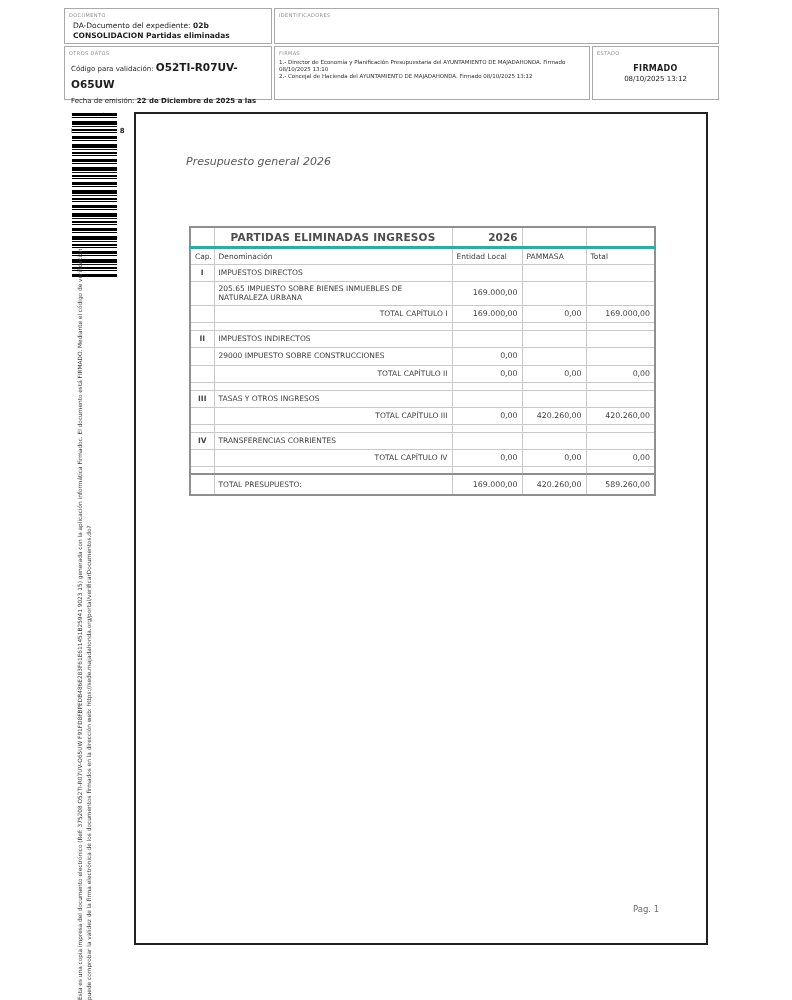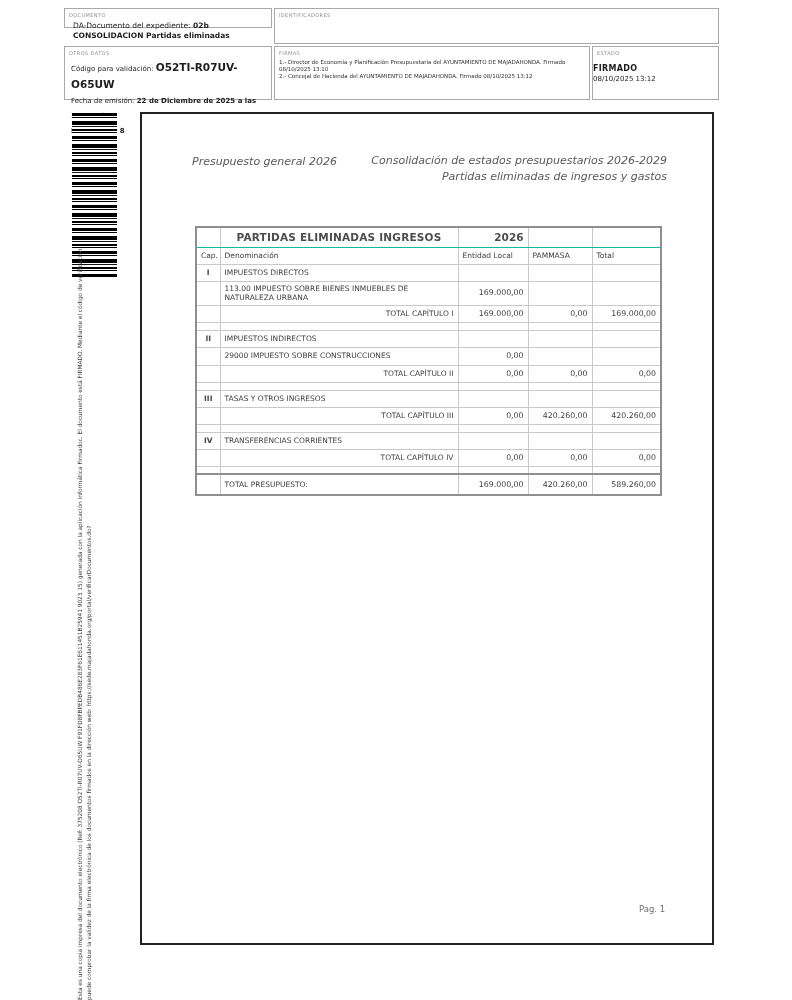--- a/index.html
+++ b/index.html
@@ -3,68 +3,68 @@
 <meta charset="utf-8">
 <style>
   * { margin: 0; padding: 0; box-sizing: border-box; }
   html, body { background: #ffffff; }
   body { font-family: "DejaVu Sans", "Liberation Sans", sans-serif; }
   .sheet { position: relative; width: 792px; height: 1000px; background: #fff; overflow: hidden; }
 
   
   .meta-box { position: absolute; border: 1px solid #a9a9a9; background: #fff; }
   .meta-label { font-size: 5px; color: #919191; letter-spacing: .4px; padding: 3px 0 0 4px; }
-  .box-documento   { left: 64px;  top: 8px;  width: 208px; height: 20px; }
+  .box-documento   { left: 64px;  top: 8px;  width: 208px; height: 36px; }
   .box-identific   { left: 274px; top: 8px;  width: 445px; height: 36px; }
   .box-otros       { left: 64px;  top: 46px; width: 208px; height: 54px; }
   .box-firmas      { left: 274px; top: 46px; width: 316px; height: 54px; }
   .box-estado      { left: 592px; top: 46px; width: 127px; height: 54px; }
   .doc-lines { padding: 3px 4px 0 8px; font-size: 7.5px; color: #1d1d1d; line-height: 9.5px; }
   .doc-lines .b { font-weight: bold; }
   .otros-lines { padding: 4px 4px 0 6px; font-size: 7px; color: #1d1d1d; line-height: 15px; }
   .otros-lines .code { font-weight: bold; font-size: 10.5px; }
   .otros-lines .b { font-weight: bold; }
   .firmas-lines { padding: 3px 6px 0 4px; font-size: 5.5px; color: #2e2e2e; line-height: 7.2px; }
-  .estado-body { padding-top: 8px; color: #1d1d1d; }
+  .estado-body { text-align: center; padding-top: 8px; color: #1d1d1d; }
   .estado-body .st { font-weight: bold; font-size: 8px; letter-spacing: .3px; }
   .estado-body .dt { font-size: 7px; margin-top: 2px; }
 
   
   .barcode { position: absolute; left: 72px; top: 113px; width: 45px; height: 164px;
     background: repeating-linear-gradient(180deg,
       #000 0px, #000 3px, #fff 3px, #fff 4px,
       #000 4px, #000 5px, #fff 5px, #fff 8px,
       #000 8px, #000 12px, #fff 12px, #fff 13px,
       #111 13px, #111 14px, #fff 14px, #fff 16px,
       #000 16px, #000 18px, #fff 18px, #fff 19px,
       #000 19px, #000 20px, #fff 20px, #fff 23px); }
 
   
   .side-note { position: absolute; left: 76px; top: 1000px; width: 738px; height: 20px;
     transform: rotate(-90deg); transform-origin: 0 0;
     font-size: 5.8px; line-height: 9px; color: #3c3c3c; white-space: nowrap; }
 
   
-  .doc-page { position: absolute; left: 140px; top: 112px; width: 574px; height: 833px;
+  .doc-page { position: absolute; left: 134px; top: 112px; width: 574px; height: 833px;
     border: 2px solid #222; background: #fff; }
   .title-left { position: absolute; left: 50px; top: 41px; font-style: italic;
     font-size: 11px; color: #595959; }
   .title-right { position: absolute; left: 0; top: 39px; width: 525px; text-align: right;
     font-style: italic; font-size: 11px; color: #595959; line-height: 16px; }
   .page-num { position: absolute; left: 497px; top: 790px; font-size: 8.5px; color: #6e6e6e; }
 
   
   .budget-wrap { position: absolute; left: 53px; top: 112px; }
   table.budget { border-collapse: collapse; table-layout: fixed; width: 465px;
     font-size: 7.5px; color: #3d3d3d; border: 2px solid #8f8f8f; }
   table.budget td { border: 1px solid #c9c9c9; padding: 1px 4px; vertical-align: middle;
     overflow: hidden; height: 17px; }
   td.cap { text-align: center; font-weight: 600; color: #474747; }
   td.num { text-align: right; font-size: 7.8px; }
-  tr.row-h1 td { height: 20px; border-bottom: 1px solid #14b8a6; }
+  tr.row-h1 td { height: 20px; border-bottom: 3px solid #14b8a6; }
   .tbl-title { font-weight: bold; font-size: 10.5px; color: #4d4d4d; text-align: center; letter-spacing: .2px; }
   .tbl-year  { font-weight: bold; font-size: 10.5px; color: #4d4d4d; text-align: right; }
   tr.row-h2 td { height: 17px; color: #3d3d3d; }
   tr.row-item td { height: 24px; line-height: 9.5px; }
   tr.row-item.short td { height: 18px; }
   td.tot-label { text-align: right; padding-right: 6px; }
   tr.row-spacer td { height: 8px; }
   tr.row-grand td { height: 21px; border-top: 2px solid #8f8f8f; }
 </style>
 </head>
@@ -111,24 +111,20 @@
 
   <div class="barcode"></div>
 
   <div class="side-note">
     <div>Esta es una copia impresa del documento electrónico (Ref: 375208 O52TI-R07UV-O65UW F91FD8FBPEDB486E283F61E611451B25941 9023 15) generada con la aplicación informática Firmadoc. El documento está FIRMADO. Mediante el código de verificación</div>
     <div>puede comprobar la validez de la firma electrónica de los documentos firmados en la dirección web: https://sede.majadahonda.org/portal/verificarDocumentos.do?</div>
   </div>
 
   <div class="doc-page">
     <div class="title-left">Presupuesto general 2026</div>
-    <div class="title-right">
-      <div>Consolidación de estados presupuestarios 2026-2029</div>
-      <div>Partidas eliminadas de ingresos y gastos</div>
-    </div>
 
     <div class="budget-wrap">
       <table class="budget">
         <colgroup>
           <col style="width:24px">
             <col style="width:238px">
             <col style="width:70px">
             <col style="width:64px">
             <col style="width:69px">
         </colgroup>
@@ -150,21 +146,21 @@
 
           <tr>
             <td class="cap">I</td>
             <td>IMPUESTOS DIRECTOS</td>
             <td></td>
             <td></td>
             <td></td>
           </tr>
           <tr class="row-item">
             <td></td>
-            <td>113.00 IMPUESTO SOBRE BIENES INMUEBLES DE NATURALEZA URBANA</td>
+            <td>205.65 IMPUESTO SOBRE BIENES INMUEBLES DE NATURALEZA URBANA</td>
             <td class="num">169.000,00</td>
             <td class="num"></td>
             <td class="num"></td>
           </tr>
           <tr>
             <td></td>
             <td class="tot-label">TOTAL CAPÍTULO I</td>
             <td class="num">169.000,00</td>
             <td class="num">0,00</td>
             <td class="num">169.000,00</td>

